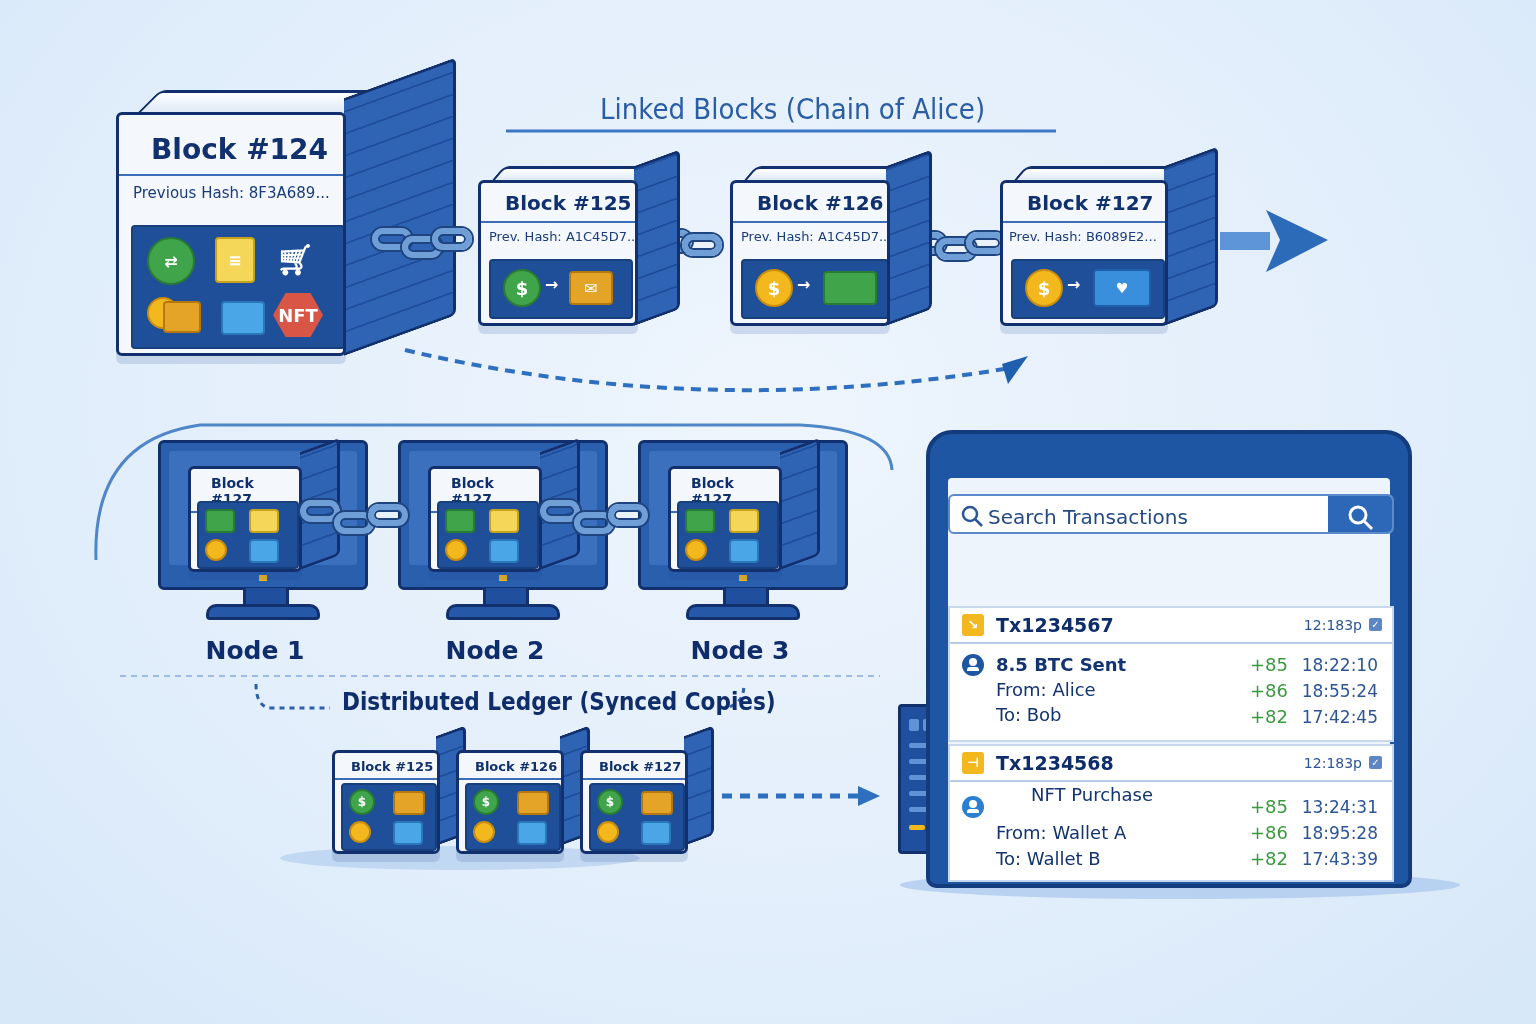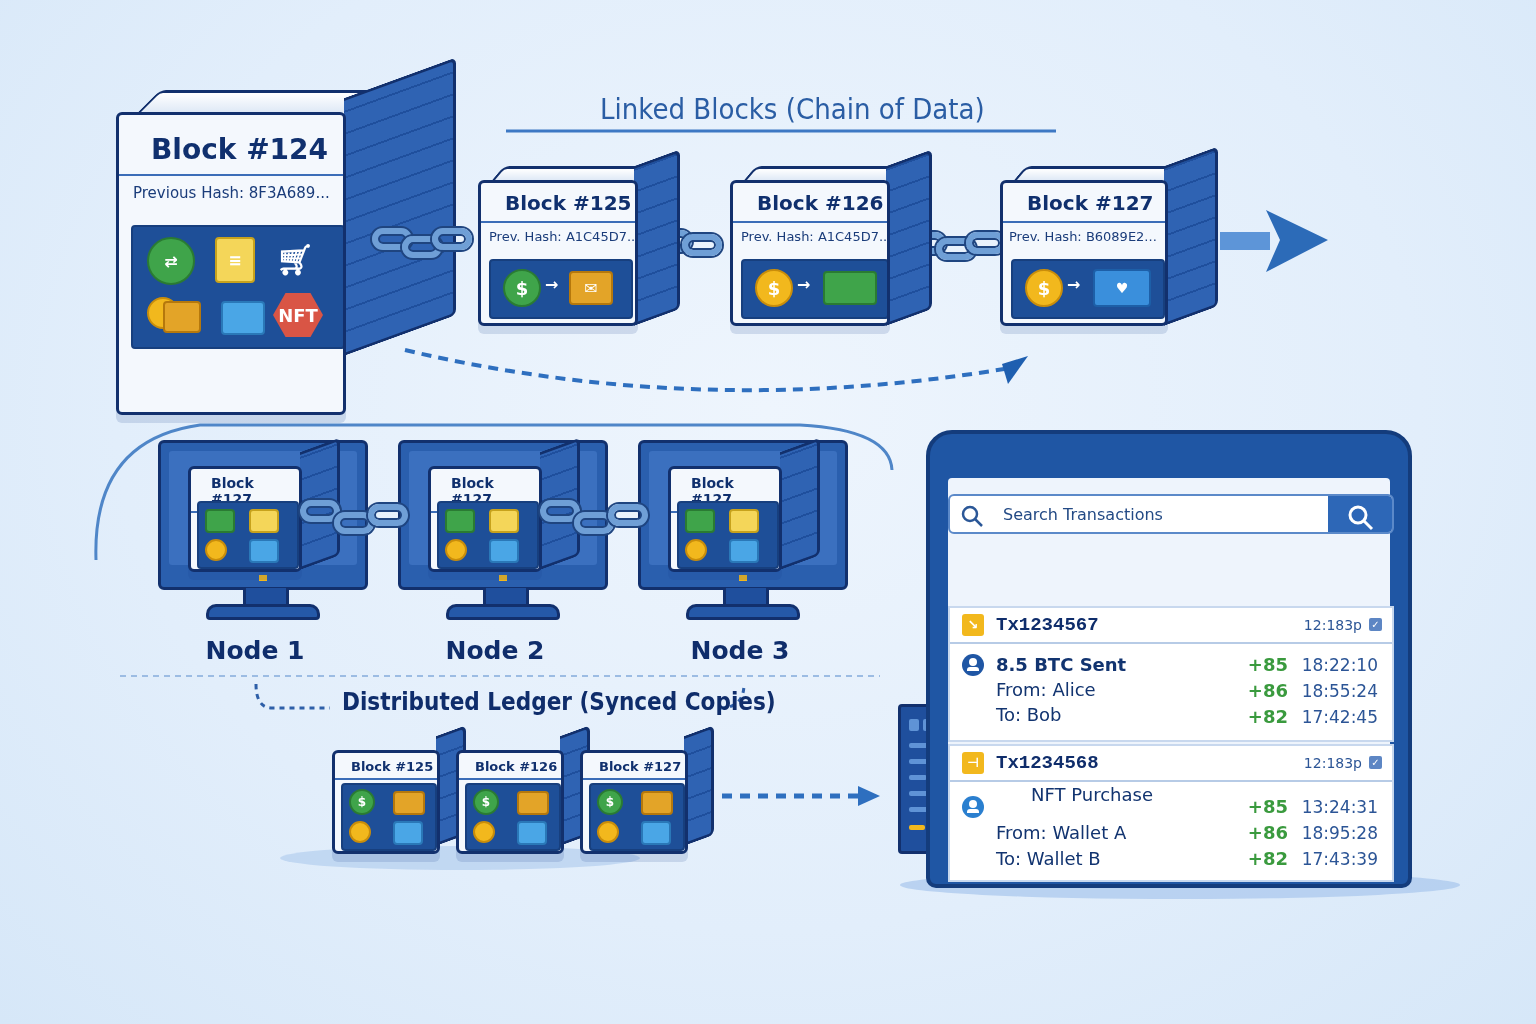--- a/index.html
+++ b/index.html
@@ -39,33 +39,33 @@
   .monitor .screen{position:absolute;left:0;top:0;width:210px;height:150px;background:#2a5fae;border:3px solid #12306d;border-radius:6px;box-sizing:border-box;}
   .monitor .inner{position:absolute;left:8px;top:8px;right:8px;bottom:22px;background:#3b70bf;border-radius:3px;}
   .monitor .led{position:absolute;left:50%;bottom:6px;width:8px;height:6px;background:#f2b81d;margin-left:-4px;}
   .monitor .neck{position:absolute;left:85px;top:148px;width:40px;height:18px;background:#1f4f9d;border-left:3px solid #12306d;border-right:3px solid #12306d;}
   .monitor .base{position:absolute;left:48px;top:164px;width:114px;height:16px;background:#2559a8;border:3px solid #12306d;border-radius:10px 10px 4px 4px;box-sizing:border-box;}
   
   .explorer{position:absolute;left:926px;top:430px;width:486px;height:458px;background:#1f56a4;border:4px solid #143c7c;border-radius:26px 26px 10px 10px;box-sizing:border-box;}
   .explorer .ttl{position:absolute;left:0;right:0;top:4px;text-align:center;color:#fff;font-size:32px;font-family:"DejaVu Sans Condensed","DejaVu Sans",sans-serif;}
   .explorer .body{position:absolute;left:18px;top:44px;right:18px;bottom:12px;background:#eef4fc;border-radius:4px;}
   .search{position:absolute;left:0;top:16px;width:446px;height:40px;border:2px solid #5b89c9;border-radius:6px;background:#fff;box-sizing:border-box;overflow:hidden;}
-  .search .ph{position:absolute;left:53px;top:9px;font-size:16px;color:#234a85;text-align:right;}
+  .search .ph{position:absolute;left:38px;top:9px;font-size:20px;color:#234a85;text-align:right;}
   .search .btn{position:absolute;right:0;top:0;width:64px;height:100%;background:#2d67b7;}
   .tabs{position:absolute;left:0;top:70px;width:446px;height:40px;border:2px solid #a9c3e6;border-radius:6px;background:linear-gradient(#f4f8fd,#dde9f7);box-sizing:border-box;}
   .tab{position:absolute;top:0;height:36px;line-height:36px;font-size:19px;font-weight:bold;color:#123470;text-align:center;}
   .tab.active{background:#1f56a4;color:#fff;border-radius:4px 0 0 4px;}
   .tx{position:absolute;left:0;width:446px;background:#fff;border:2px solid #c8d8ee;box-sizing:border-box;}
   .tx .hd{position:absolute;left:0;right:0;top:0;height:34px;border-bottom:2px solid #b7cbe6;}
-  .tx .id{position:absolute;left:46px;top:6px;font-size:19px;font-weight:bold;color:#0f2d6b;font-family:Liberation Mono, monospace;}
+  .tx .id{position:absolute;left:46px;top:6px;font-size:19px;font-weight:bold;color:#0f2d6b;}
   .tx .time{position:absolute;right:30px;top:9px;font-size:14px;color:#2c5596;margin-left:40px;}
   .tx .chk{position:absolute;right:10px;top:10px;width:13px;height:13px;background:#5d86c4;border-radius:2px;color:#fff;font-size:10px;line-height:13px;text-align:center;}
   .tx .tag{position:absolute;left:12px;top:6px;width:22px;height:22px;background:#f2b81d;border-radius:3px;color:#fff;font-size:13px;line-height:22px;text-align:center;font-weight:bold;}
   .tx .row{position:absolute;left:46px;font-size:18px;color:#123470;}
-  .tx .val{position:absolute;right:104px;font-size:18px;font-weight:bold;color:#3a9a3e;}
+  .tx .val{position:absolute;right:104px;font-size:18px;font-weight:normal;color:#3a9a3e;}
   .tx .tm{position:absolute;right:14px;font-size:17px;color:#2c5596;}
   .tx .usr{position:absolute;left:12px;top:46px;width:22px;height:22px;border-radius:50%;background:#1f56a4;}
   .tx .usr::after{content:"";position:absolute;left:7px;top:4px;width:8px;height:8px;border-radius:50%;background:#fff;}
   .tx .usr::before{content:"";position:absolute;left:5px;top:13px;width:12px;height:4px;border-radius:3px 3px 0 0;background:#fff;}
   .sidebar-el{position:absolute;left:898px;top:704px;width:46px;height:150px;background:#1f4f9d;border:3px solid #12306d;border-radius:4px;box-sizing:border-box;}
   .sidebar-el i{position:absolute;left:8px;height:5px;width:26px;background:#5f93d6;border-radius:2px;}
 </style>
 </head>
 <body>
 
@@ -78,26 +78,26 @@
   <path d="M96 560 Q92 440 200 425 L800 425 Q890 430 892 470" fill="none" stroke="#4f86c8" stroke-width="3"></path>
   <line x1="120" y1="676" x2="880" y2="676" stroke="#9cbce3" stroke-width="2" stroke-dasharray="6 5"></line>
   <path d="M256 684 Q256 708 272 708 L330 708" fill="none" stroke="#2e5fa8" stroke-width="3" stroke-dasharray="5 5"></path>
   <path d="M720 708 Q744 708 744 684" fill="none" stroke="#2e5fa8" stroke-width="3" stroke-dasharray="5 5"></path>
   <line x1="722" y1="796" x2="860" y2="796" stroke="#2e6fbf" stroke-width="5" stroke-dasharray="10 8"></line>
   <polygon points="858,786 880,796 858,806" fill="#2e6fbf"></polygon>
   <ellipse cx="1180" cy="885" rx="280" ry="14" fill="#a8c6ec" opacity=".7"></ellipse>
   <ellipse cx="460" cy="858" rx="180" ry="12" fill="#b9d2f0" opacity=".8"></ellipse>
 </svg>
 
-<div class="heading" style="left:600px;top:92px;">Linked Blocks (Chain of Data)</div>
+<div class="heading" style="left:600px;top:92px;">Linked Blocks (Chain of Alice)</div>
 
 <div class="cube" style="left:116px;top:112px;">
   <div class="top" style="top:-22px;width:224px;height:22px;transform:skewX(-45deg);left:22px;"></div>
   <div class="side" style="left:228px;width:112px;height:258px;"></div>
-  <div class="front" style="width:230px;height:303px;">
+  <div class="front" style="width:230px;height:244px;">
     <span class="title" style="font-size:28px;padding:18px 0 8px 32px;">Block #124</span>
     <span class="hash" style="font-size:15px;padding:8px 0 0 14px;">Previous Hash: 8F3A689...</span>
     <div class="panel" style="left:12px;top:110px;width:210px;height:120px;">
       <div class="ic coin-g" style="left:14px;top:10px;width:44px;height:44px;">⇄</div>
       <div class="ic doc-y" style="left:82px;top:10px;width:36px;height:42px;">≡</div>
       <div class="ic" style="left:140px;top:10px;width:44px;height:44px;font-size:30px;">🛒︎</div>
       <div class="ic coin-y" style="left:14px;top:70px;width:28px;height:28px;"></div>
       <div class="ic env" style="left:30px;top:74px;width:34px;height:28px;"></div>
       <div class="ic bag" style="left:88px;top:74px;width:40px;height:30px;"></div>
       <div class="ic nft" style="left:140px;top:66px;width:50px;height:44px;font-size:18px;">NFT</div>

